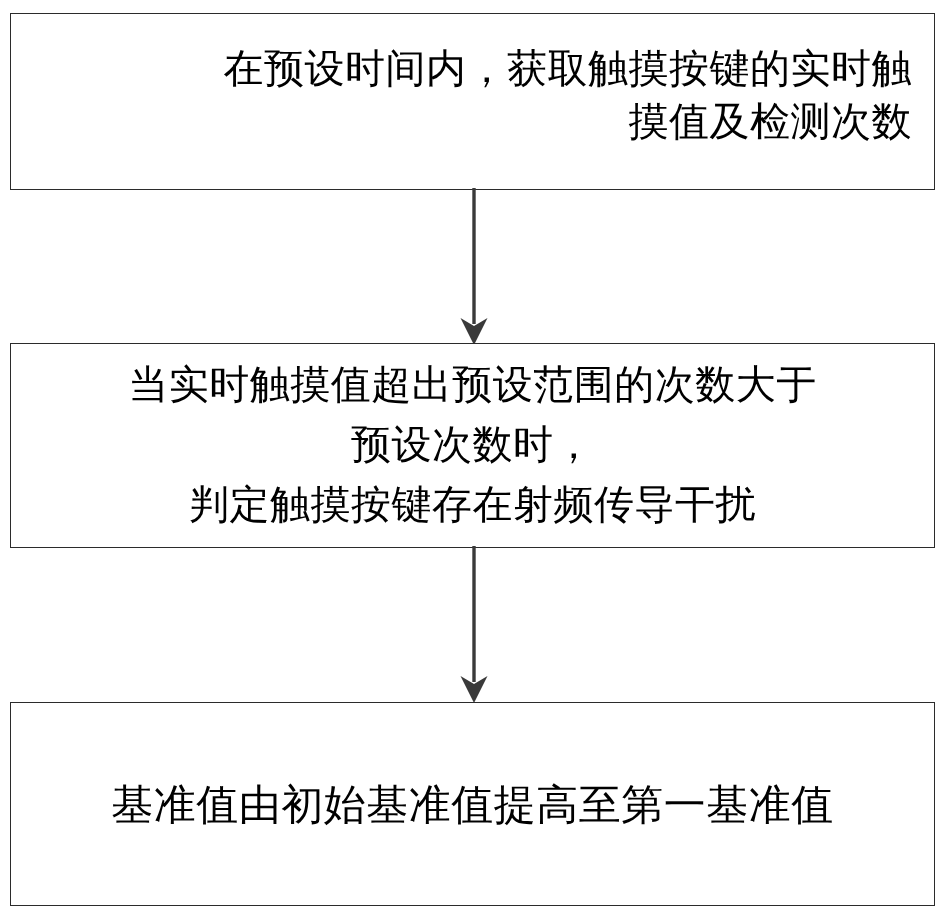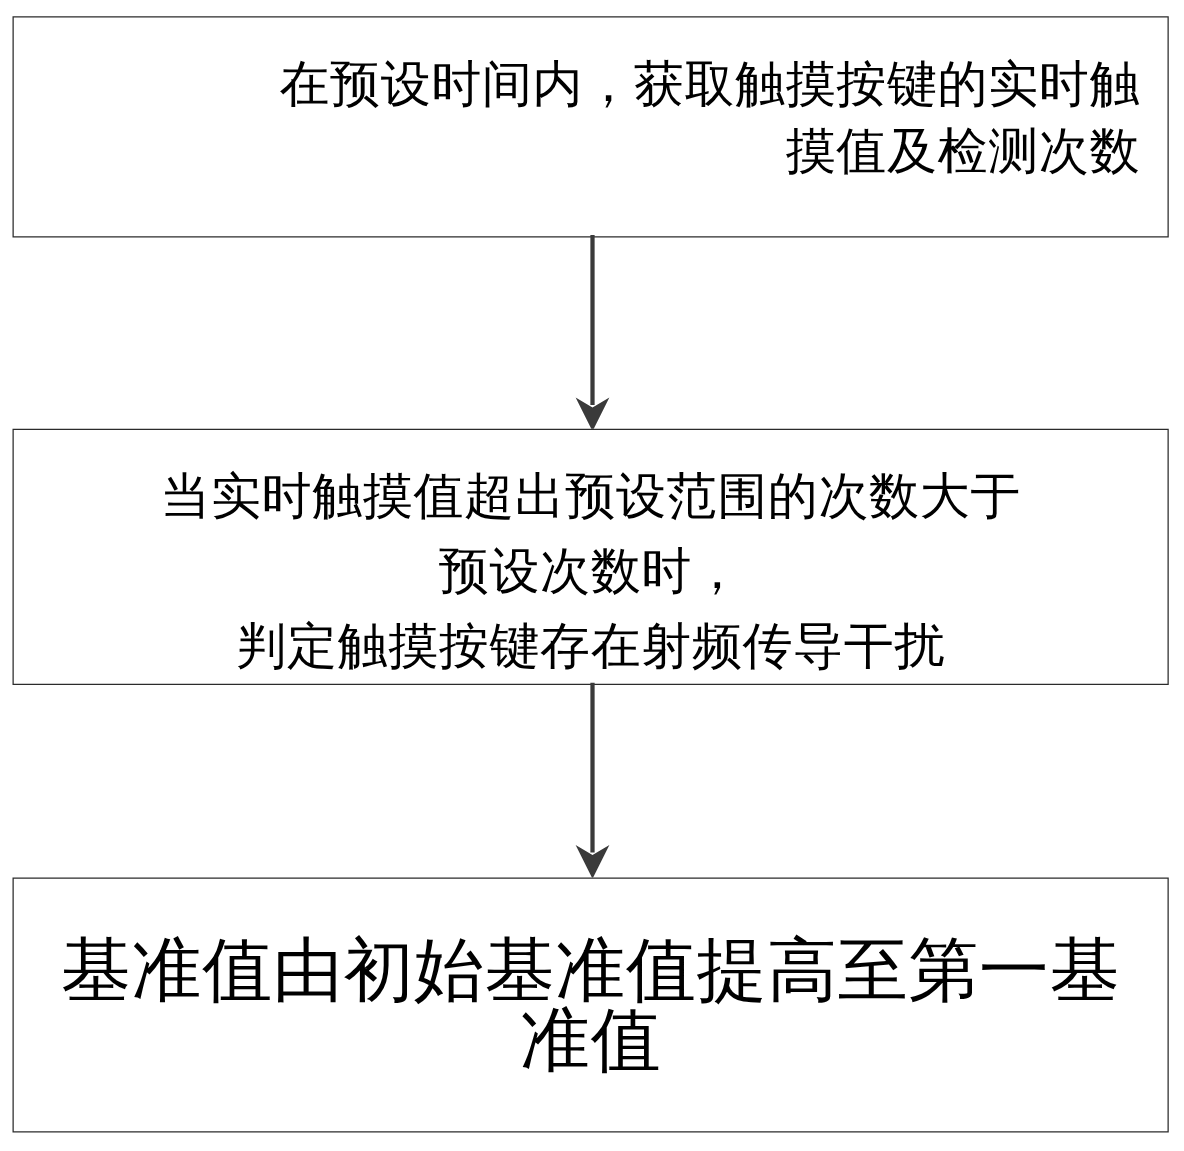--- a/index.html
+++ b/index.html
@@ -53,38 +53,37 @@
     padding: 0 22px;
     box-sizing: border-box;
     margin-top: -14px;
   }
   
   #node-2 {
     left: 10px;
     top: 343px;
     width: 925px;
     height: 205px;
-    align-items: flex-end;
   }
   #node-2 .node-text {
     font-size: 40px;
     line-height: 60px;
     padding: 0 18px;
     box-sizing: border-box;
     margin-top: -4px;
   }
   
   #node-3 {
     left: 10px;
     top: 702px;
     width: 925px;
     height: 204px;
   }
   #node-3 .node-text {
-    font-size: 56px;
+    font-size: 42px;
     line-height: 56px;
     padding: 0 18px;
     box-sizing: border-box;
     margin-top: 2px;
   }
   
   .connector {
     position: absolute;
   }
   #connector-1 {

